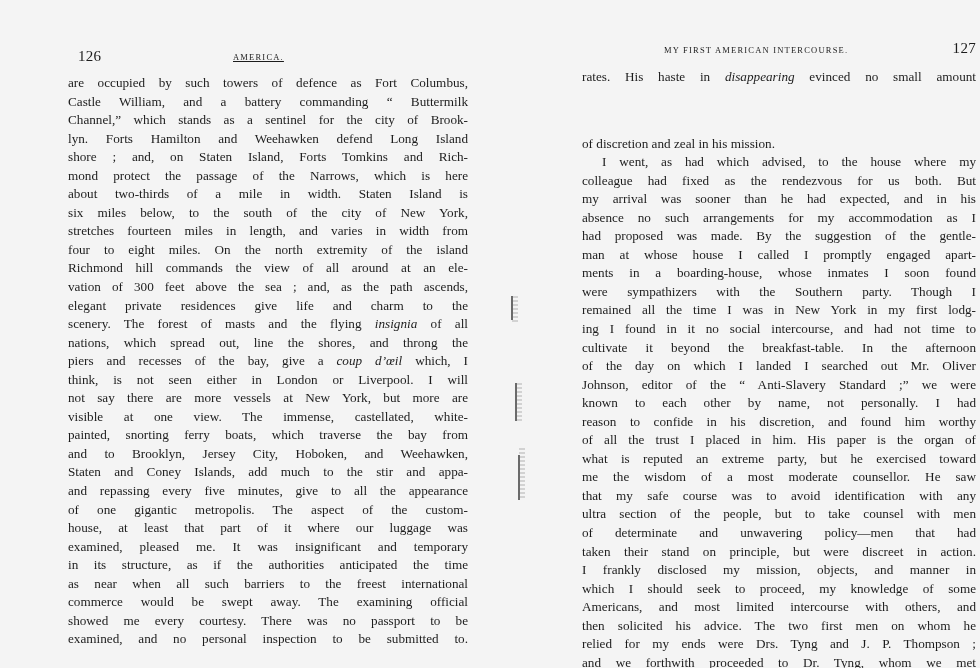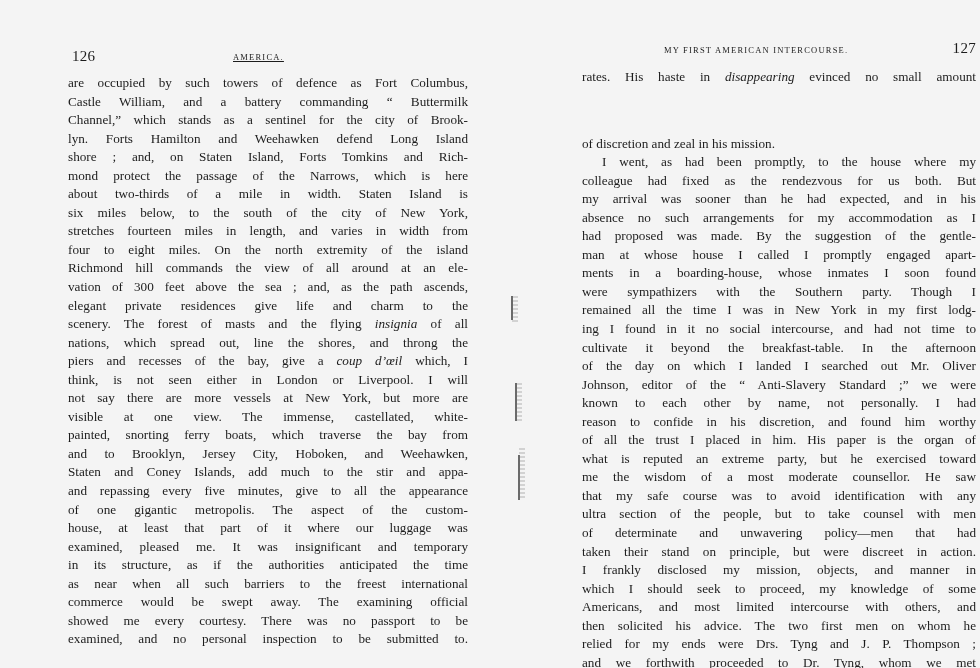--- a/index.html
+++ b/index.html
@@ -27,21 +27,21 @@
       top: 40px;
       height: 22px;
       width: 100%;
     }
     .page-number {
       position: absolute;
       font-size: 15px;
       top: 8px;
       letter-spacing: 0.3px;
     }
-    .page-left .page-number { left: 4px; }
+    .page-left .page-number { left: 10px; }
     .page-right .page-number { right: 0; top: 0; }
     .running-head {
       position: absolute;
       font-size: 8.5px;
       letter-spacing: 1.2px;
       text-transform: uppercase;
     }
     .page-left .running-head { left: 165px; top: 12px; text-decoration: underline; }
     .page-right .running-head { left: 82px; top: 5px; }
 
@@ -129,21 +129,21 @@
 <div class="gutter-mark" style="left:518px; top:455px; height:45px;"></div>
 
 <div class="page page-right">
   <div class="header">
     <span class="running-head">MY FIRST AMERICAN INTERCOURSE.</span>
     <span class="page-number">127</span>
   </div>
   <div class="body-text" id="right-body">
       <span class="line"><span>rates.  His haste in </span><em>disappearing</em><span> evinced no small amount</span></span>
       <span class="line last">of discretion and zeal in his mission.</span>
-      <span class="line indent">I went, as had been promptly, to the house where my</span>
+      <span class="line indent">I went, as had which advised, to the house where my</span>
       <span class="line">colleague had fixed as the rendezvous for us both.  But</span>
       <span class="line">my arrival was sooner than he had expected, and in his</span>
       <span class="line">absence no such arrangements for my accommodation as I</span>
       <span class="line">had proposed was made.  By the suggestion of the gentle-</span>
       <span class="line">man at whose house I called I promptly engaged apart-</span>
       <span class="line">ments in a boarding-house, whose inmates I soon found</span>
       <span class="line">were sympathizers with the Southern party.  Though I</span>
       <span class="line">remained all the time I was in New York in my first lodg-</span>
       <span class="line">ing I found in it no social intercourse, and had not time to</span>
       <span class="line">cultivate it beyond the breakfast-table.  In the afternoon</span>

